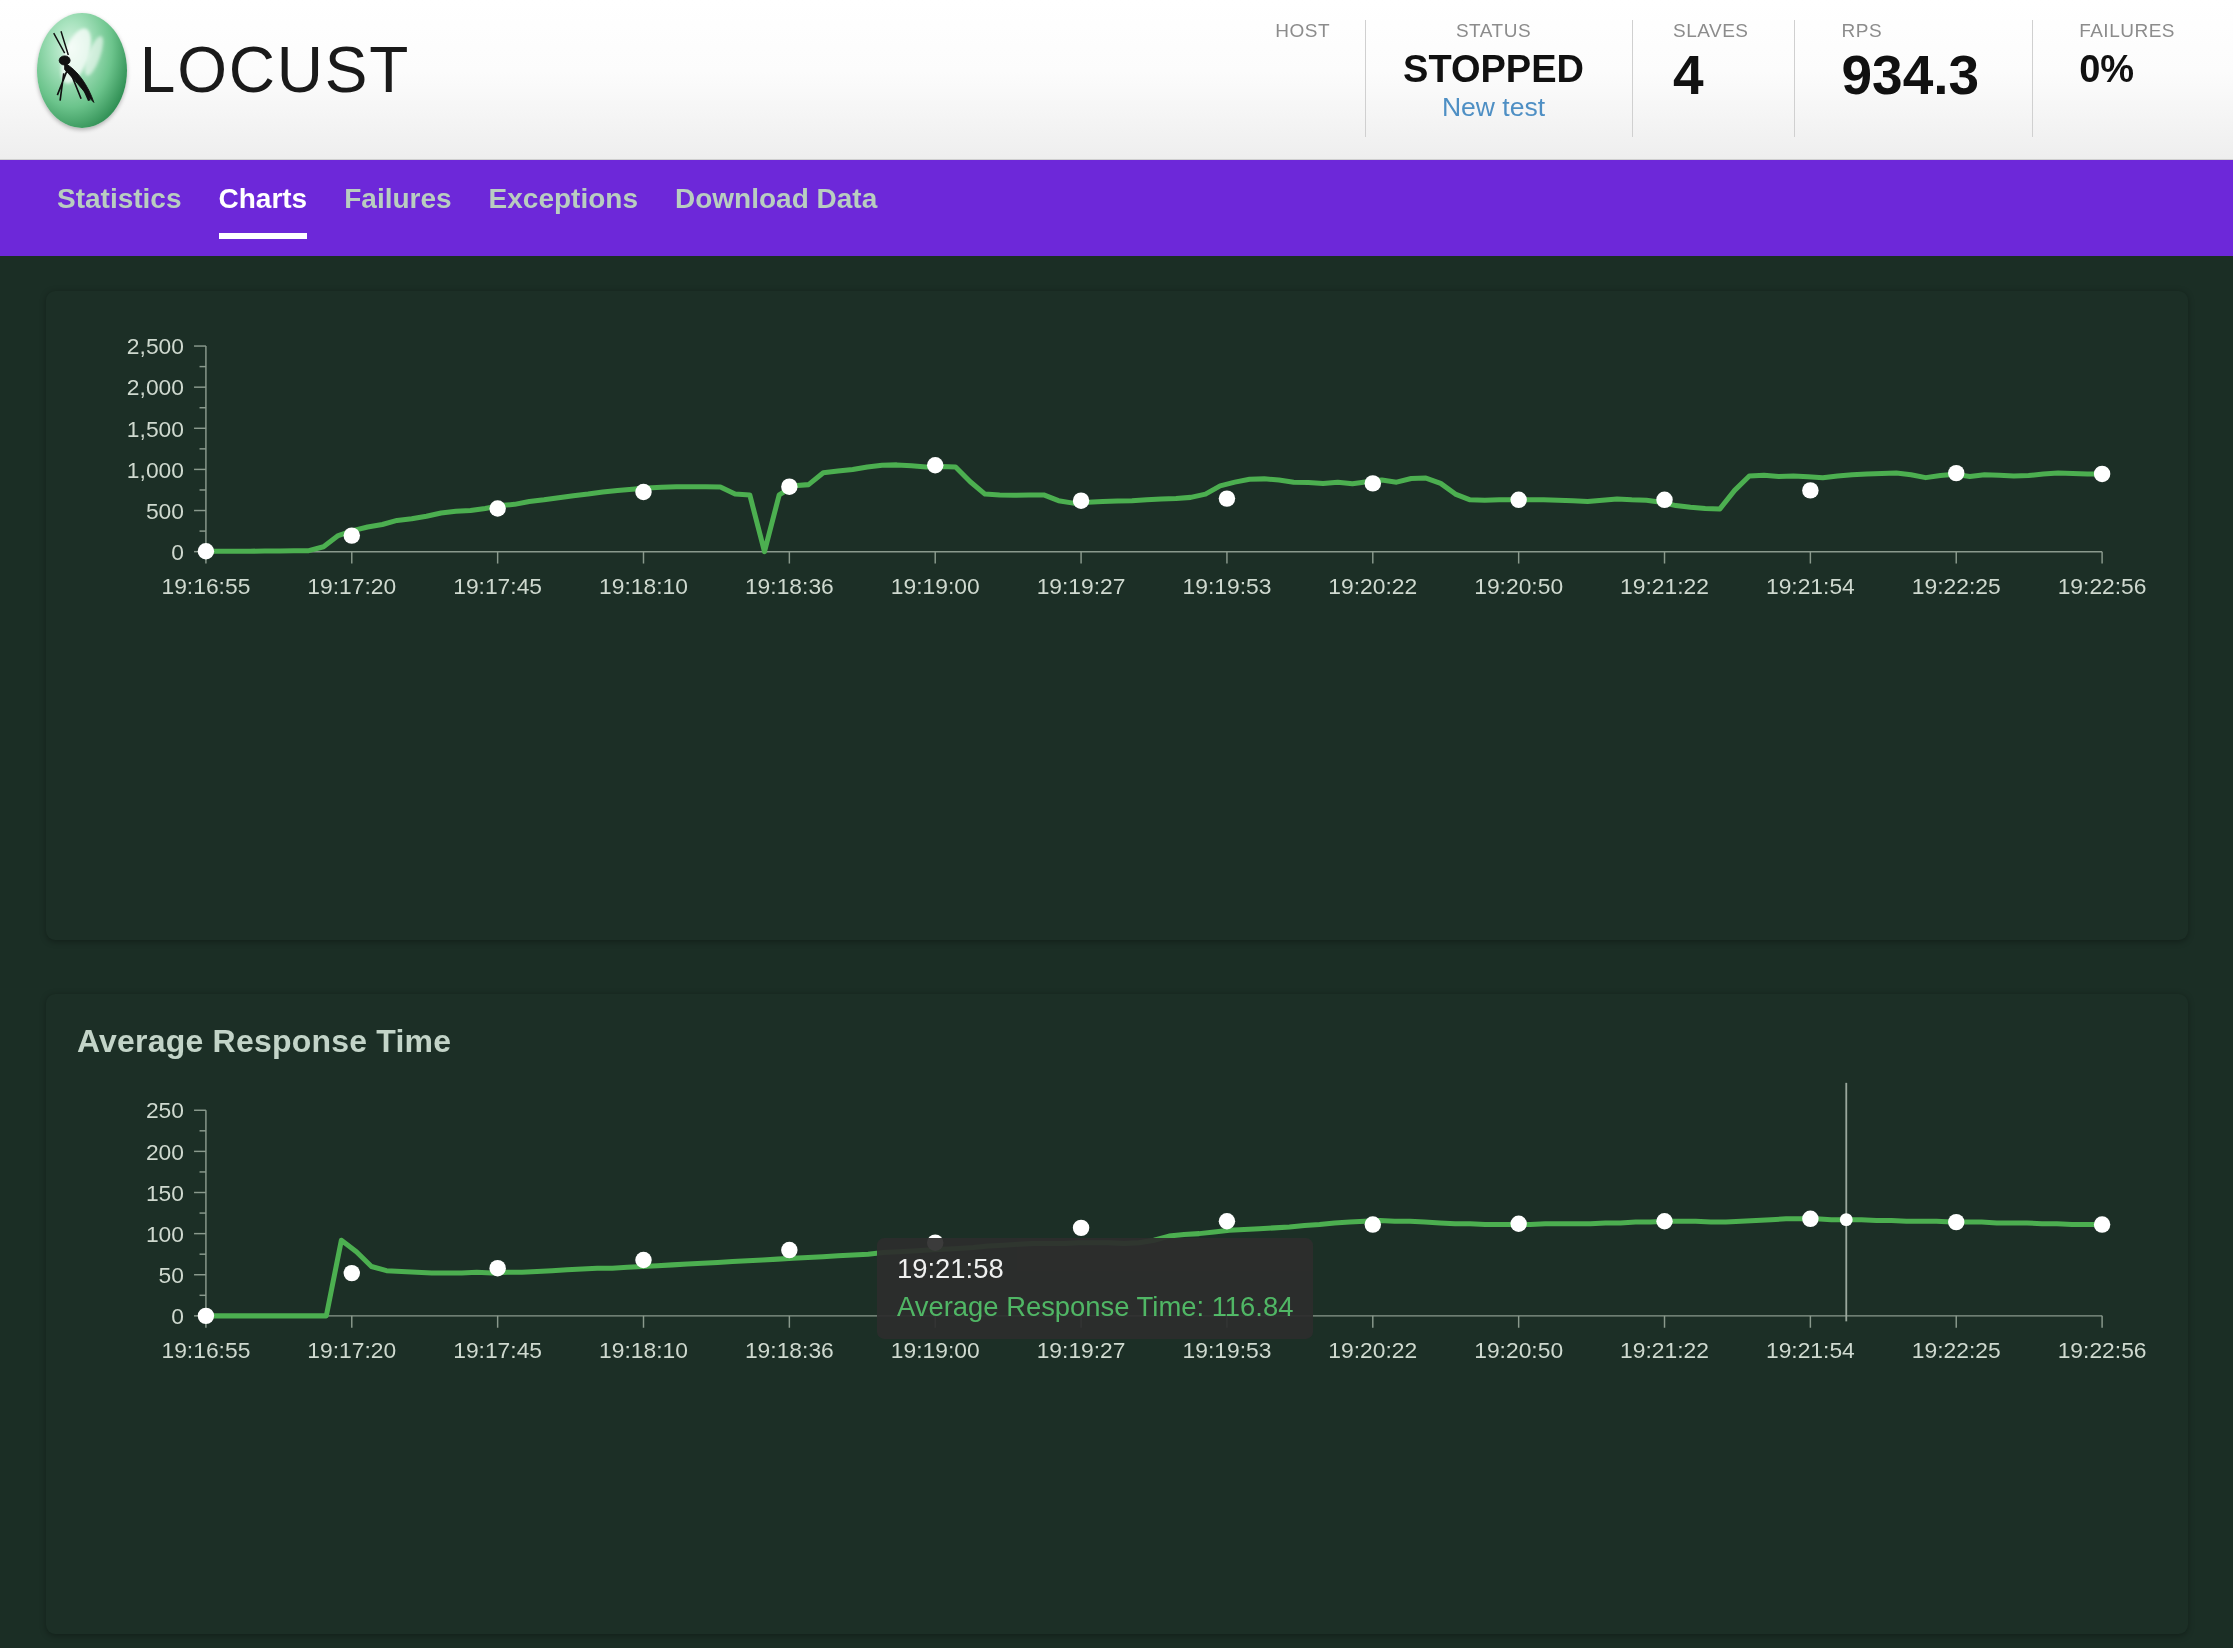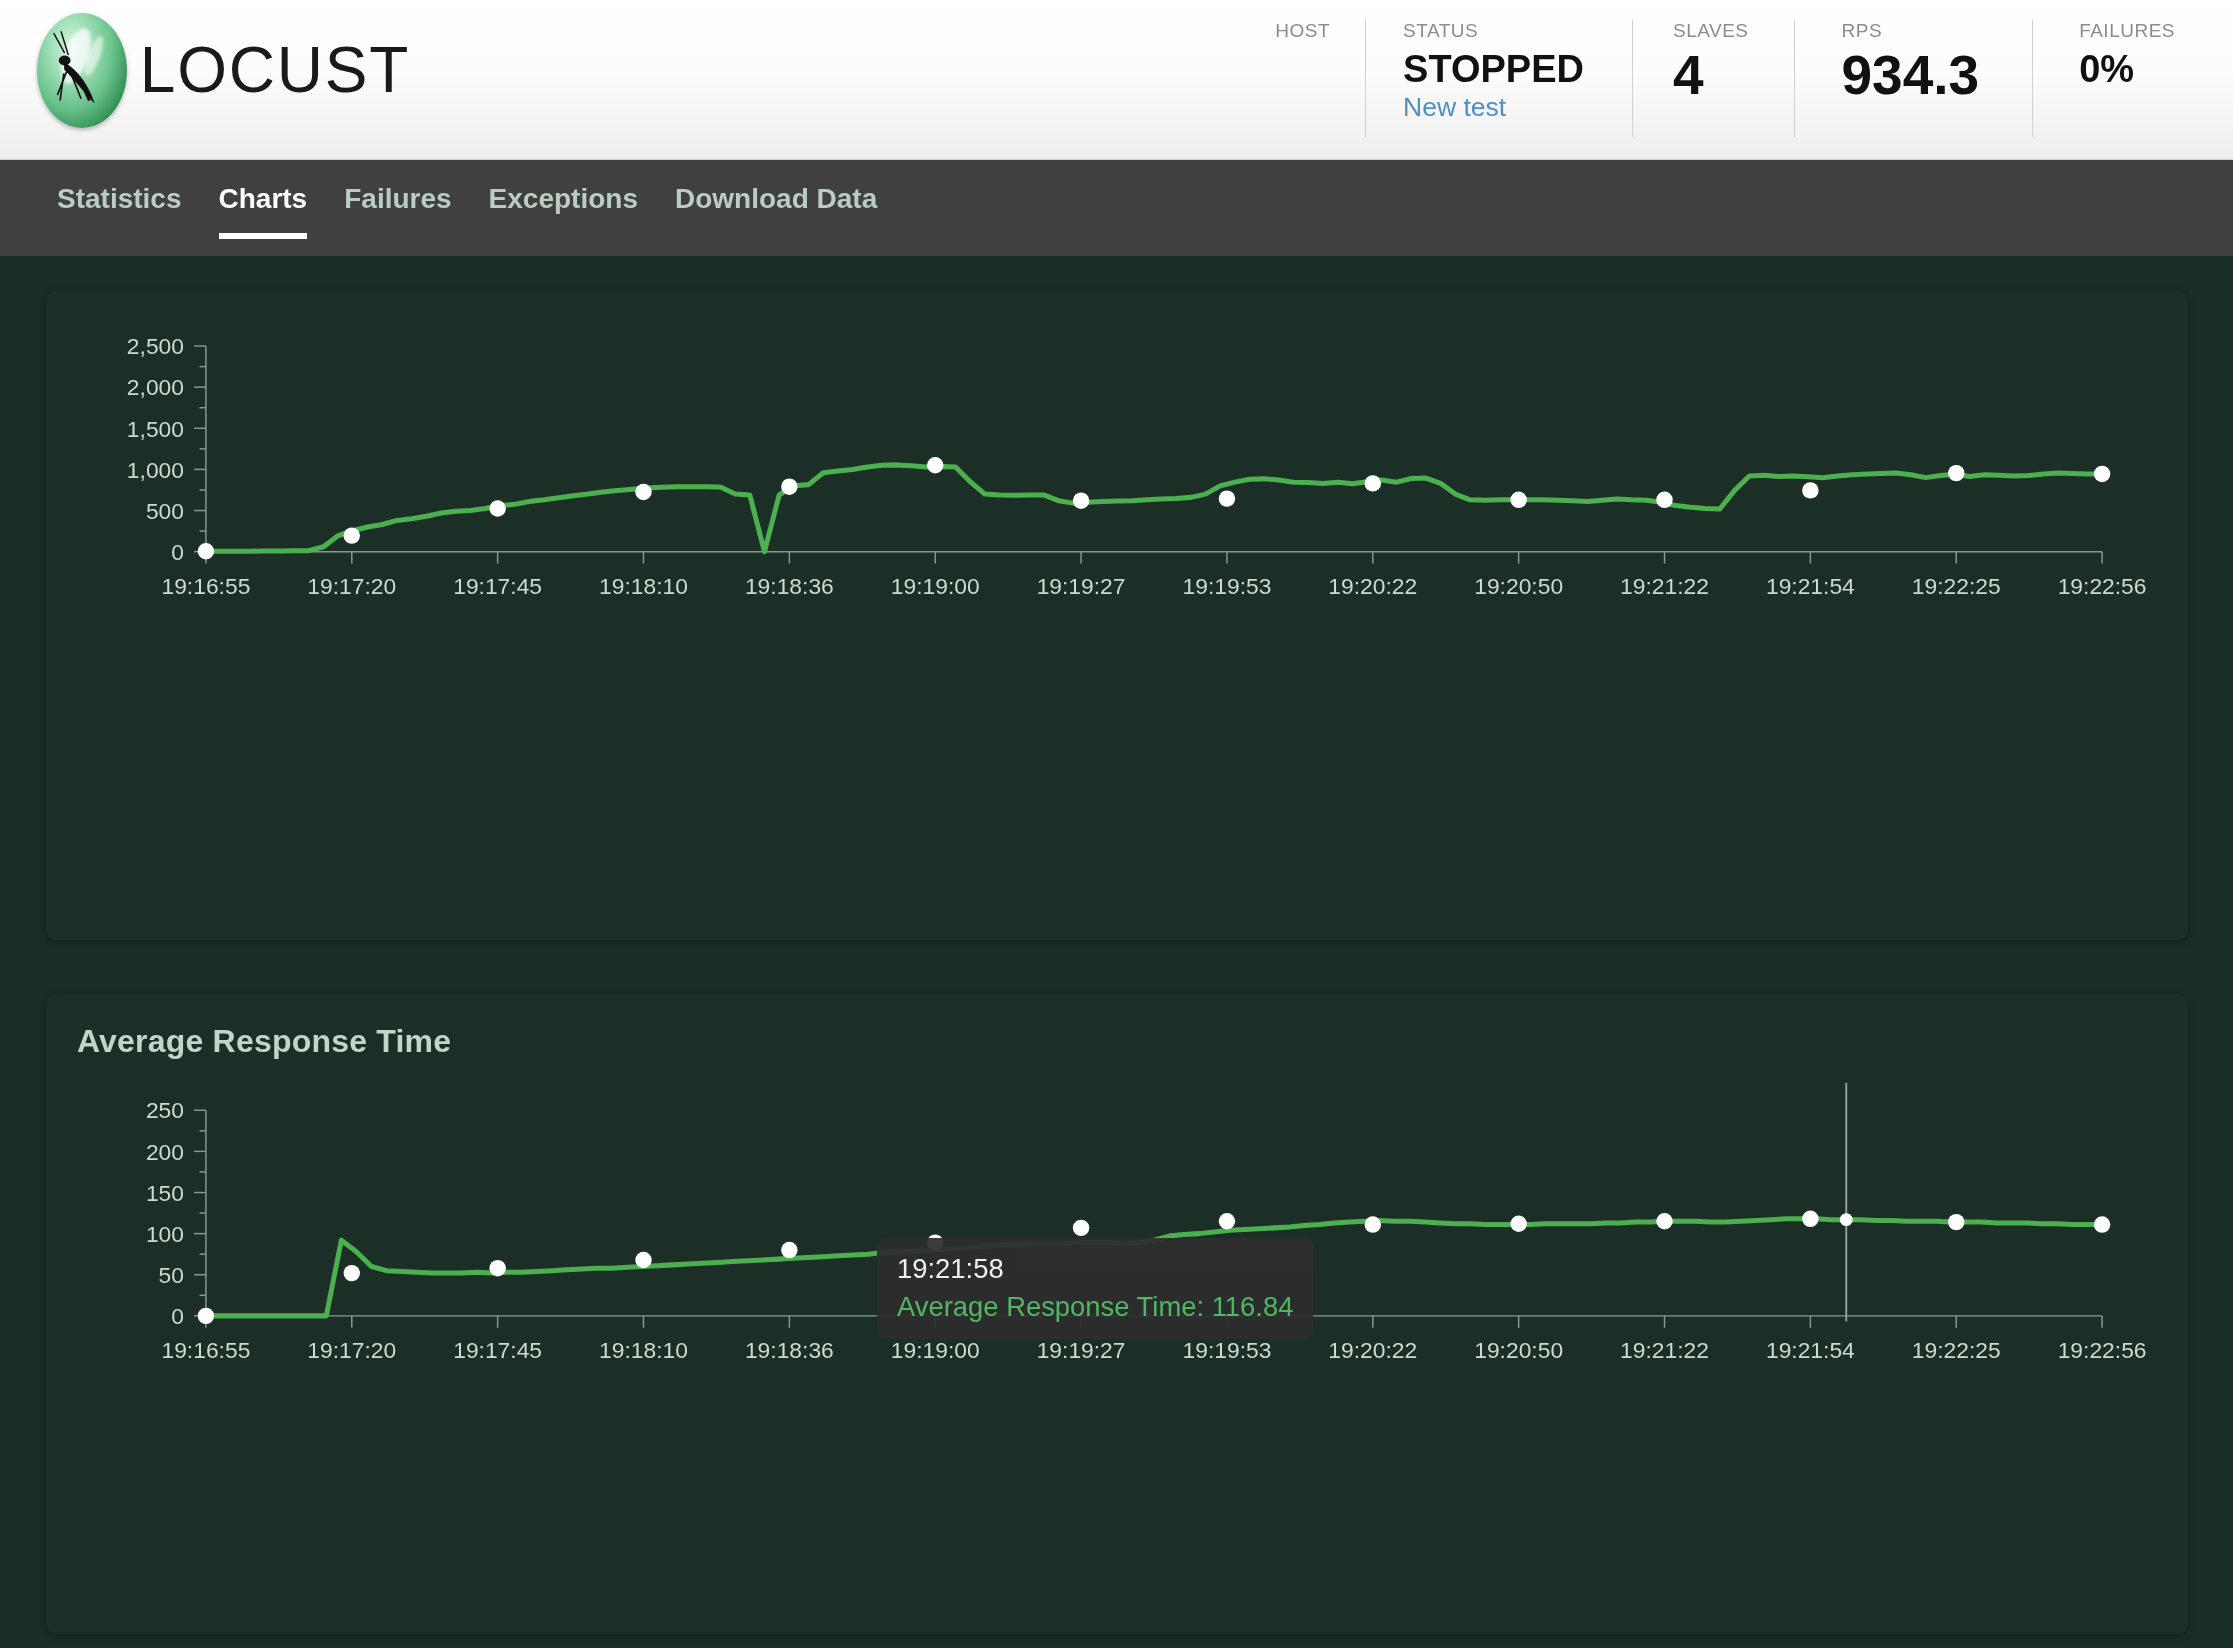--- a/index.html
+++ b/index.html
@@ -65,29 +65,29 @@
     text-transform: uppercase; margin-bottom: 5.5px; font-weight: 400;
   }
   .stat .val { font-size: 38px; font-weight: bold; color: #111; line-height: 1.12; }
   .stat .val-big { font-size: 55px; font-weight: bold; color: #111; line-height: 1.0; }
   .stat .host-val {
     font-size: 25.6px; color: #1c1c1c; line-height: 1.22; font-weight: 400;
     max-width: 279px; word-break: break-word;
   }
   .stat .newtest { font-size: 26.5px; color: #4e8fc4; cursor: pointer; margin-top: 1.8px; }
   .stat.host { padding-left: 0; padding-right: 35px; margin-left: 42px; }
-  .stat.status { padding-right: 48px; padding-left: 37px; }
+  .stat.status { padding-right: 48px; padding-left: 37px; align-items: center; }
   .stat.slaves { padding-left: 40px; padding-right: 46px; }
   .stat.rps { padding-left: 46px; padding-right: 53px; }
   .stat.failures { padding-left: 46px; padding-right: 0px; }
 
   
   .navbar {
     width: 2233px; height: 96px;
-    background: #404040;
+    background: #6d28d9;
     padding-left: 57px;
     display: flex; align-items: flex-start;
   }
   .navitem {
     color: #b9cdc0; font-size: 28px; font-weight: bold;
     margin-right: 37px; padding-top: 23px; padding-bottom: 9.1px;
     cursor: pointer; position: relative;
   }
   .navitem.active { color: #ffffff; }
   .navitem.active::after {

